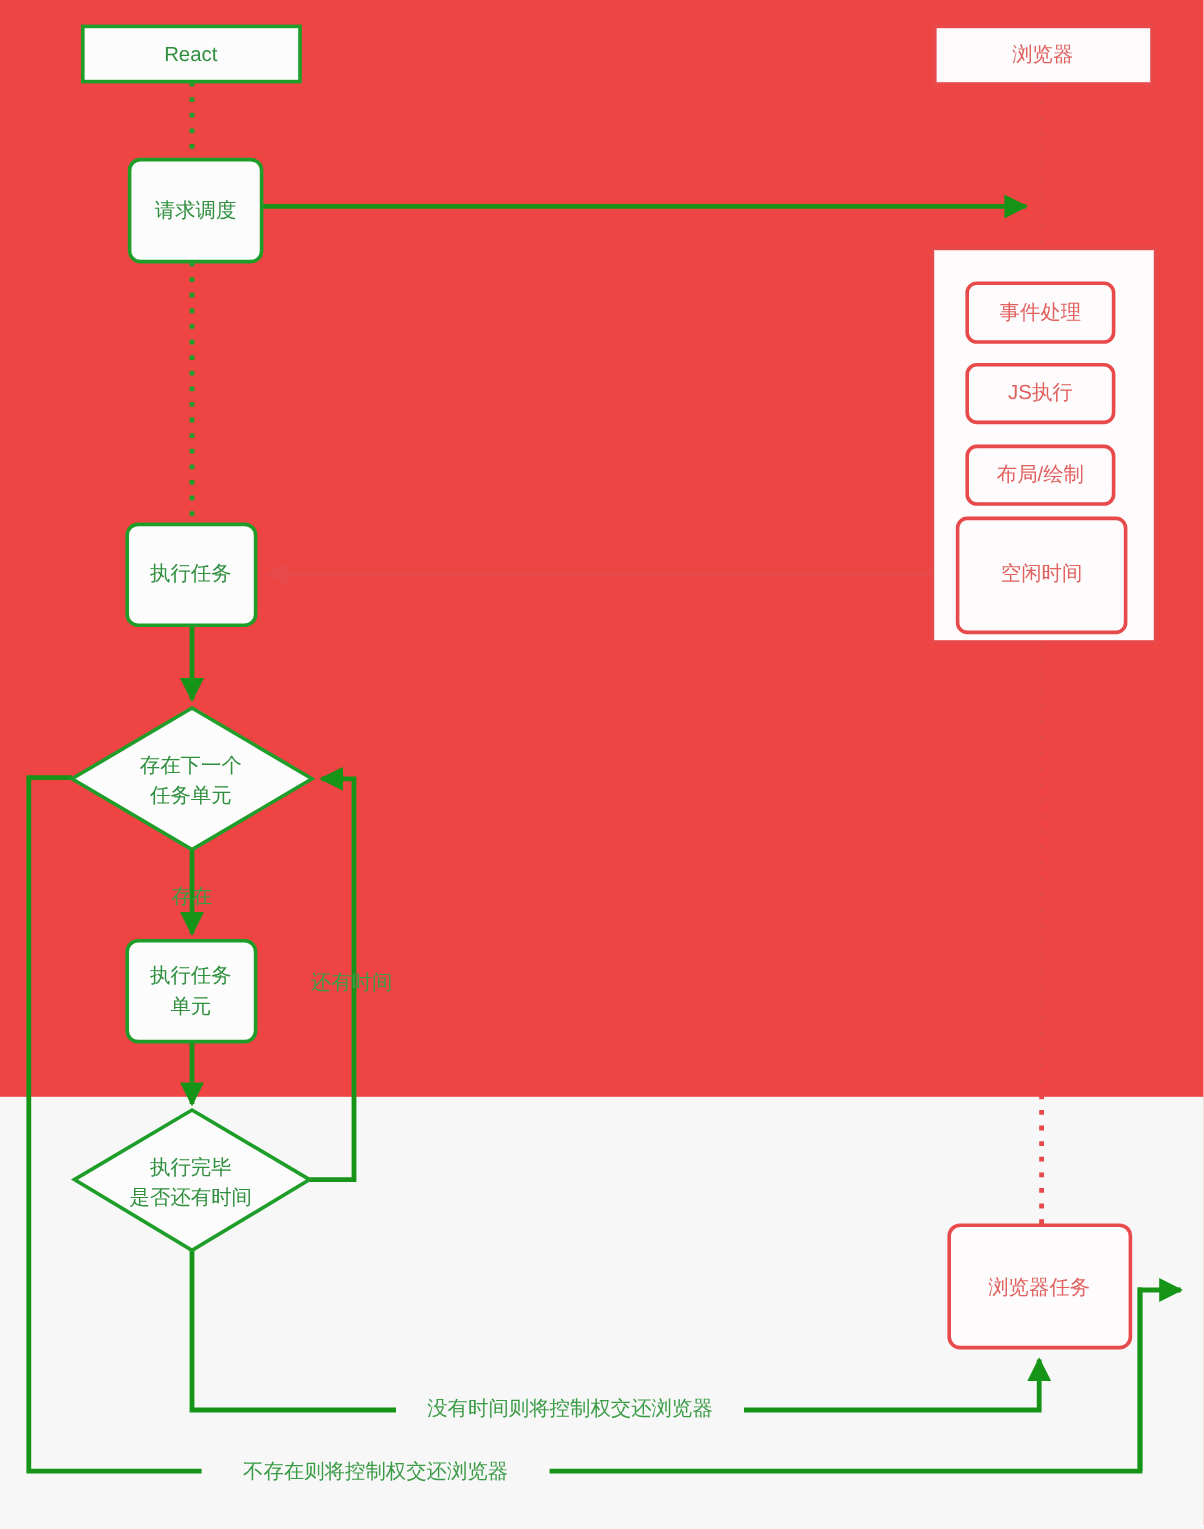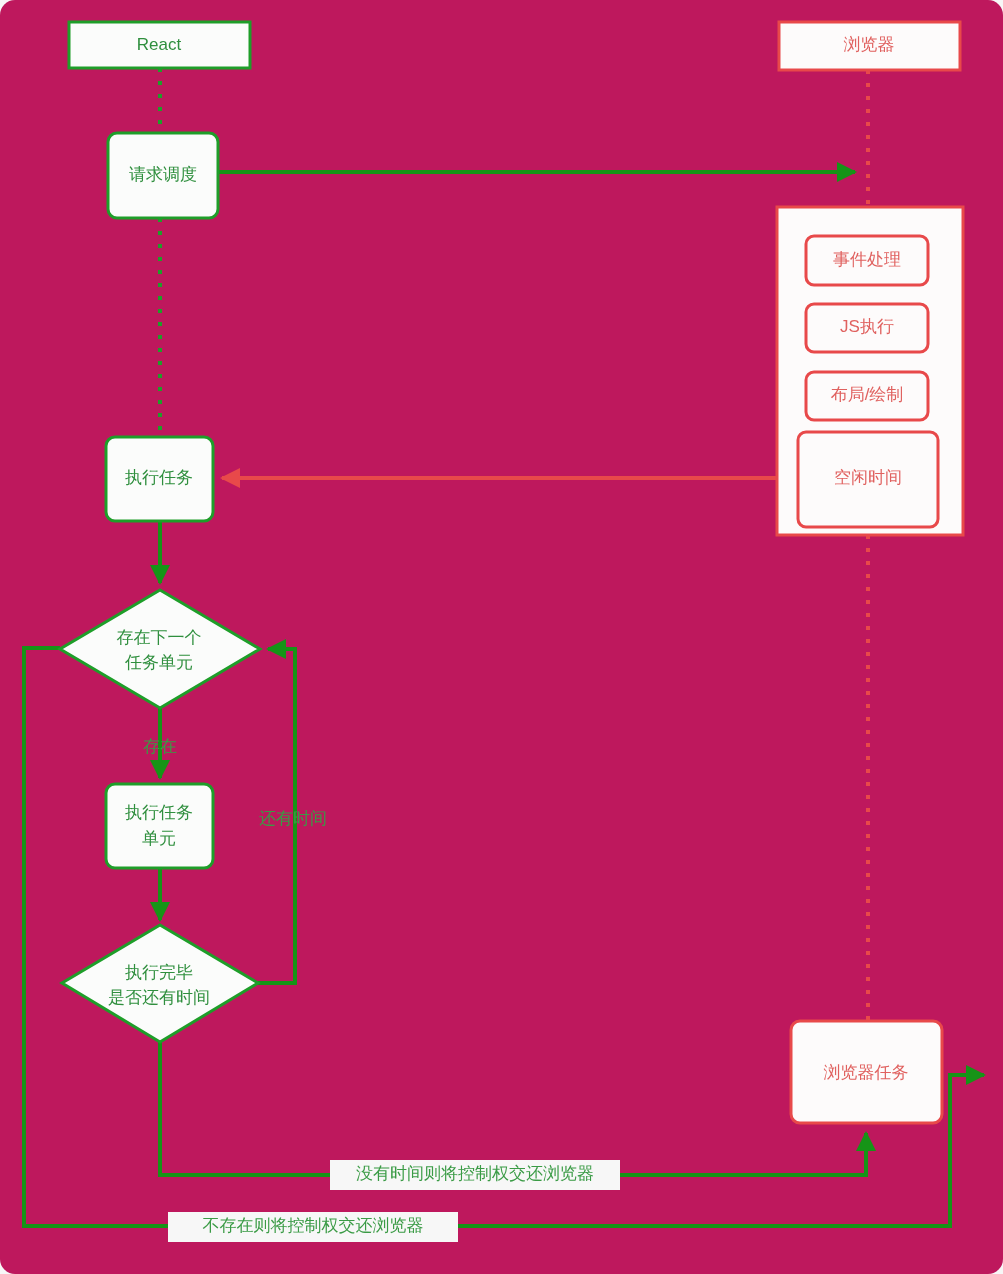--- a/index.html
+++ b/index.html
@@ -1,18 +1,18 @@
 <!DOCTYPE html>
 <html><head>
 <meta charset="utf-8">
 <style>
   html,body{margin:0;padding:0;background:#f7f7f7;}
   body{width:1003px;height:1274px;overflow:hidden;
        font-family:"Liberation Sans","DejaVu Sans",sans-serif;}
-  #canvas{position:relative;width:1003px;height:1274px;background:#be185d;border-radius:15px;}
+  #canvas{position:relative;width:1003px;height:914px;background:#ef4444;}
   svg{position:absolute;top:0;left:0;width:1003px;height:1274px;}
   .nodetext{font-size:17px;dominant-baseline:middle;text-anchor:middle;}
   .g-txt{fill:#2f8f3e;}
   .r-txt{fill:#e0615f;}
   .edgelabel{font-size:17px;text-anchor:middle;dominant-baseline:middle;fill:#3a9b45;}
   .g-stroke{stroke:#1e9e29;fill:#fbfcfb;}
   .r-stroke{stroke:#e8494a;fill:#fdfbfb;}
   .lifeline-g{stroke:#1e9e29;stroke-width:4;stroke-dasharray:4 9;stroke-linecap:butt;fill:none;}
   .lifeline-r{stroke:#e8494a;stroke-width:4;stroke-dasharray:4 9;stroke-linecap:butt;fill:none;}
   .link-g{stroke:#169417;stroke-width:4;fill:none;}

